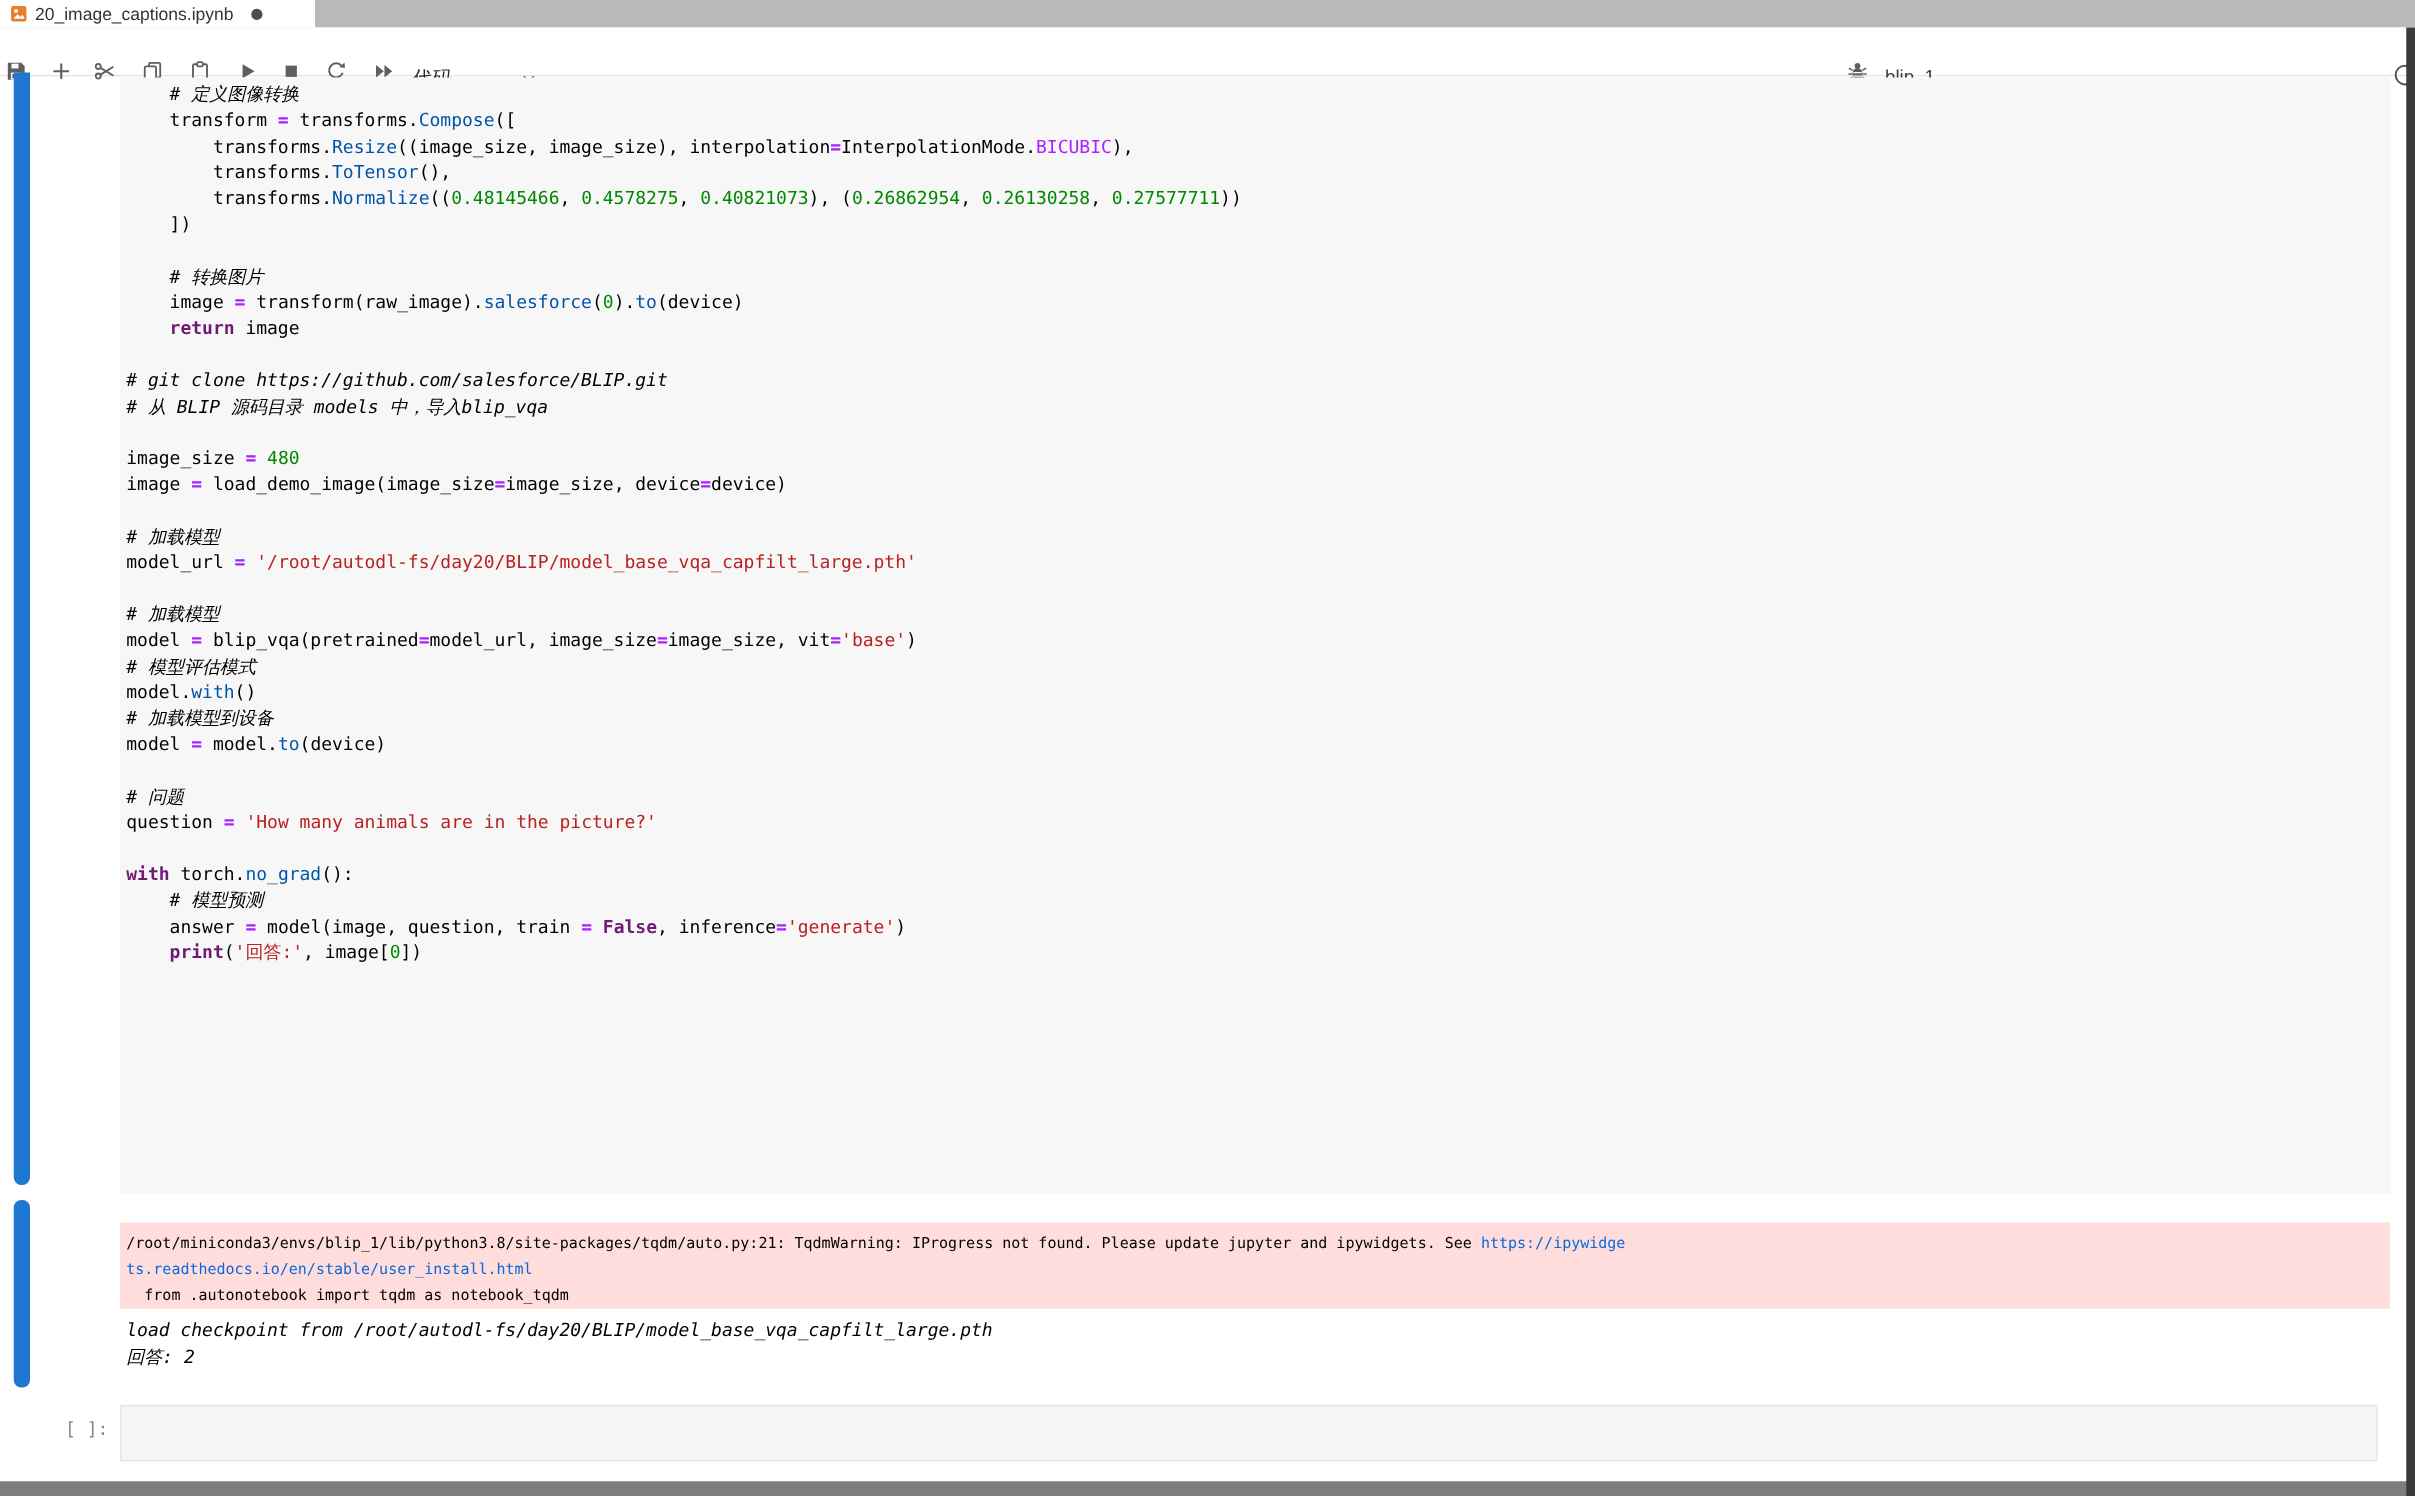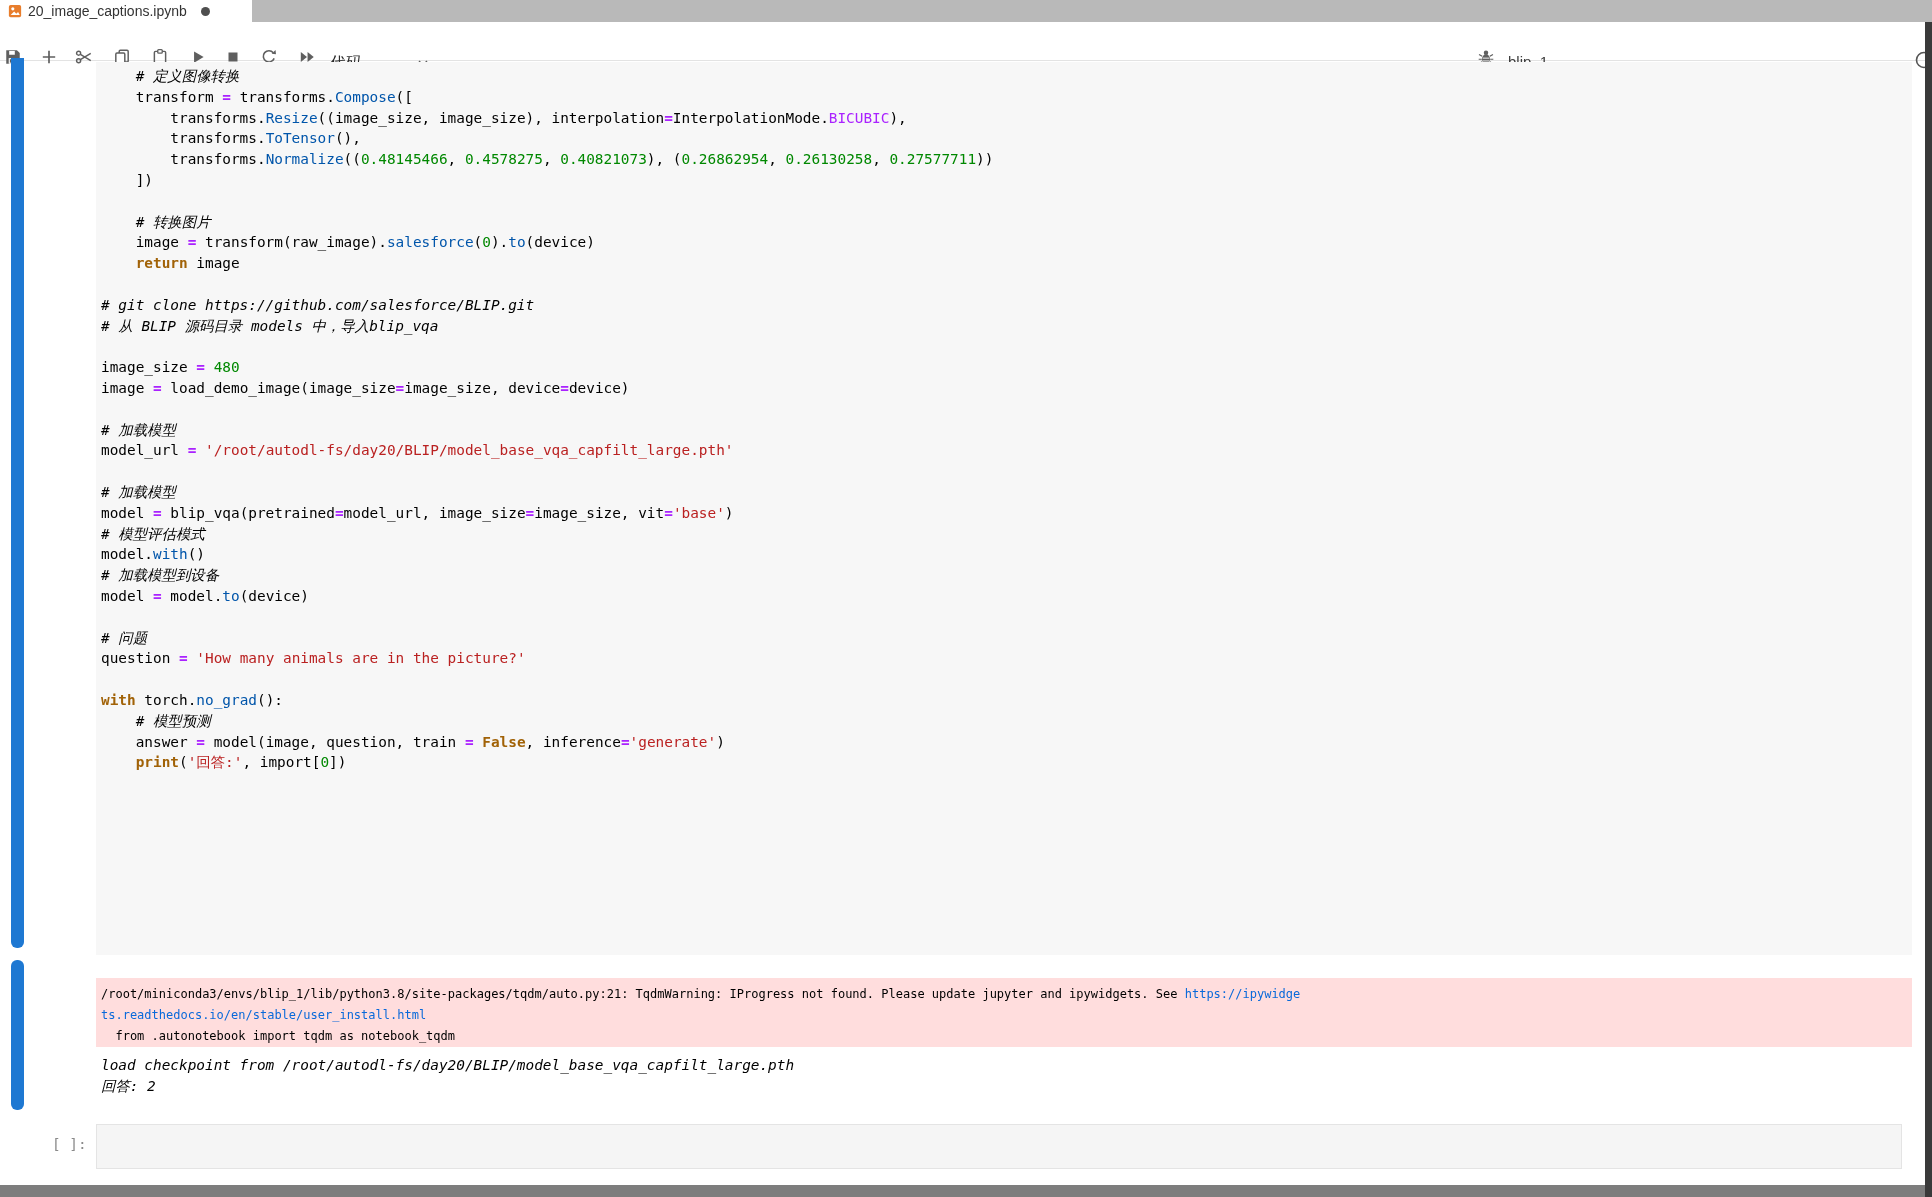--- a/index.html
+++ b/index.html
@@ -24,21 +24,21 @@
   .kernel-label{position:absolute;left:1508px;top:31px;font-size:15px;color:#3c3c3c;cursor:pointer;}
   .kstatus{position:absolute;left:1914px;top:28px;cursor:pointer;}
 
   
   .editor-bg{position:absolute;left:96px;top:62px;width:1816px;height:893px;background:#f7f7f7;}
   .code{position:absolute;left:101px;top:66px;font-family:"DejaVu Sans Mono", monospace;
         font-size:14.4px;line-height:20.8px;color:#000;}
   .cl{white-space:pre;height:20.8px;}
   .tk-t{color:#000000;}
   .tk-c{color:#000000;font-style:italic;}
-  .tk-k{color:#a16207;font-weight:bold;margin-top:40px;}
+  .tk-k{color:#701a75;font-weight:bold;margin-top:40px;}
   .tk-s{color:#BA2121;}
   .tk-n{color:#008800;}
   .tk-o{color:#AA22FF;font-weight:bold;}
   .tk-m{color:#AA22FF;}
   .tk-p{color:#0055aa;}
   .tk-a{color:#0969da;cursor:pointer;}
 
   .cellbar{position:absolute;left:11px;width:13px;background:#1e78d2;border-radius:6px;}
   .bar-input{top:58px;height:890px;border-top-left-radius:0;border-top-right-radius:0;}
   .bar-output{top:960px;height:150px;}
@@ -185,21 +185,21 @@
       <div class="cl"><span class="tk-t">model.</span><span class="tk-p">with</span><span class="tk-t">()</span></div>
       <div class="cl"><span class="tk-c"># 加载模型到设备</span></div>
       <div class="cl"><span class="tk-t">model </span><span class="tk-o">=</span><span class="tk-t"> model.</span><span class="tk-p">to</span><span class="tk-t">(device)</span></div>
       <div class="cl">&nbsp;</div>
       <div class="cl"><span class="tk-c"># 问题</span></div>
       <div class="cl"><span class="tk-t">question </span><span class="tk-o">=</span><span class="tk-t"> </span><span class="tk-s">'How many animals are in the picture?'</span></div>
       <div class="cl">&nbsp;</div>
       <div class="cl"><span class="tk-k">with</span><span class="tk-t"> torch.</span><span class="tk-p">no_grad</span><span class="tk-t">():</span></div>
       <div class="cl"><span class="tk-t">    </span><span class="tk-c"># 模型预测</span></div>
       <div class="cl"><span class="tk-t">    answer </span><span class="tk-o">=</span><span class="tk-t"> model(image, question, train </span><span class="tk-o">=</span><span class="tk-t"> </span><span class="tk-k">False</span><span class="tk-t">, inference</span><span class="tk-o">=</span><span class="tk-s">'generate'</span><span class="tk-t">)</span></div>
-      <div class="cl"><span class="tk-t">    </span><span class="tk-k">print</span><span class="tk-t">(</span><span class="tk-s">'回答:'</span><span class="tk-t">, import[</span><span class="tk-n">0</span><span class="tk-t">])</span></div>
+      <div class="cl"><span class="tk-t">    </span><span class="tk-k">print</span><span class="tk-t">(</span><span class="tk-s">'回答:'</span><span class="tk-t">, image[</span><span class="tk-n">0</span><span class="tk-t">])</span></div>
     </div>
 
   <div class="cellbar bar-output"></div>
   <div class="stderr">
     <div class="code2">
         <div class="cl"><span class="tk-t">/root/miniconda3/envs/blip_1/lib/python3.8/site-packages/tqdm/auto.py:21: TqdmWarning: IProgress not found. Please update jupyter and ipywidgets. See </span><span class="tk-a">https://ipywidge</span></div>
         <div class="cl"><span class="tk-a">ts.readthedocs.io/en/stable/user_install.html</span></div>
         <div class="cl"><span class="tk-t">  from .autonotebook import tqdm as notebook_tqdm</span></div>
       </div>
   </div>

